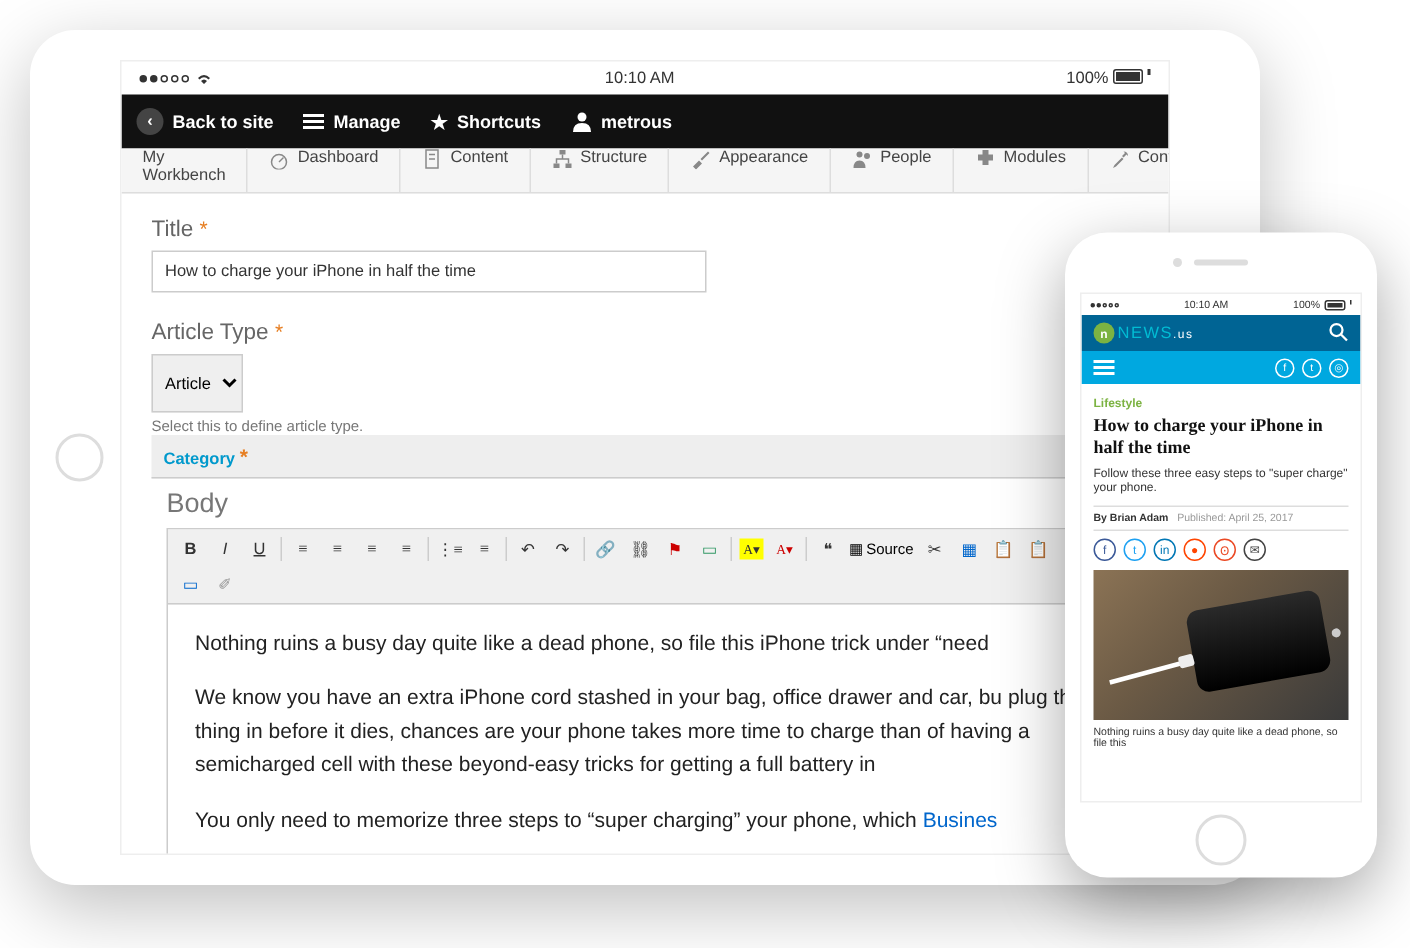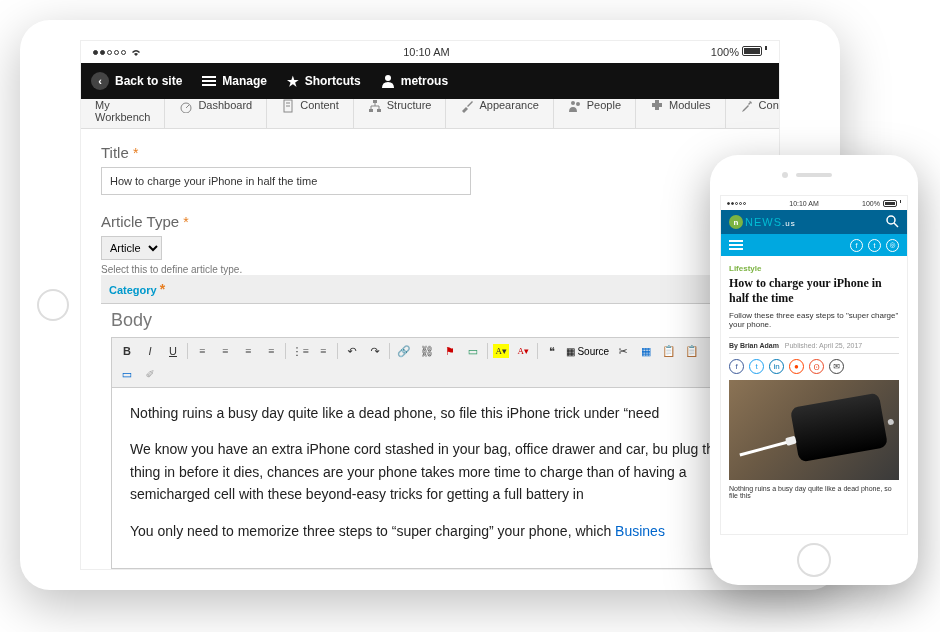--- a/index.html
+++ b/index.html
@@ -35,21 +35,21 @@
 
 .tabs{height:30px;background:#f5f5f5;border-bottom:1px solid #ddd;display:flex}
 .tabs .tab{padding:0 14px;font-size:11px;color:#444;display:flex;gap:5px;border-right:1px solid #ddd;cursor:pointer}
 .tabs .ticon{width:14px;height:14px;color:#888}
 
 
 .form{padding:15px 20px}
 .label{font-size:15px;color:#666;margin-bottom:6px}
 .req{color:#e67e22;font-size:14px}
 .input{width:370px;height:28px;border:1px solid #ccc;padding:0 8px;font-size:11px;color:#333;margin-bottom:18px}
-.select{height:24px;border:1px solid #ccc;font-size:11px;padding:0 4px;margin-bottom:4px}
+.select{height:39px;border:1px solid #ccc;font-size:11px;padding:0 4px;margin-bottom:4px}
 .help{font-size:10px;color:#777;}
 
 
 .subtabs{display:flex;border-bottom:1px solid #ccc;background:#eee}
 .subtabs .st{padding:6px 8px;font-size:11px;cursor:pointer}
 .subtabs .st.active{background:#fff;border:1px solid #ccc;border-bottom:1px solid #fff;margin-bottom:-1px;font-weight:bold}
 .subtabs .st.cat{color:#0099cc}
 .body-label{font-size:18px;color:#777;padding:6px 10px}
 
 

